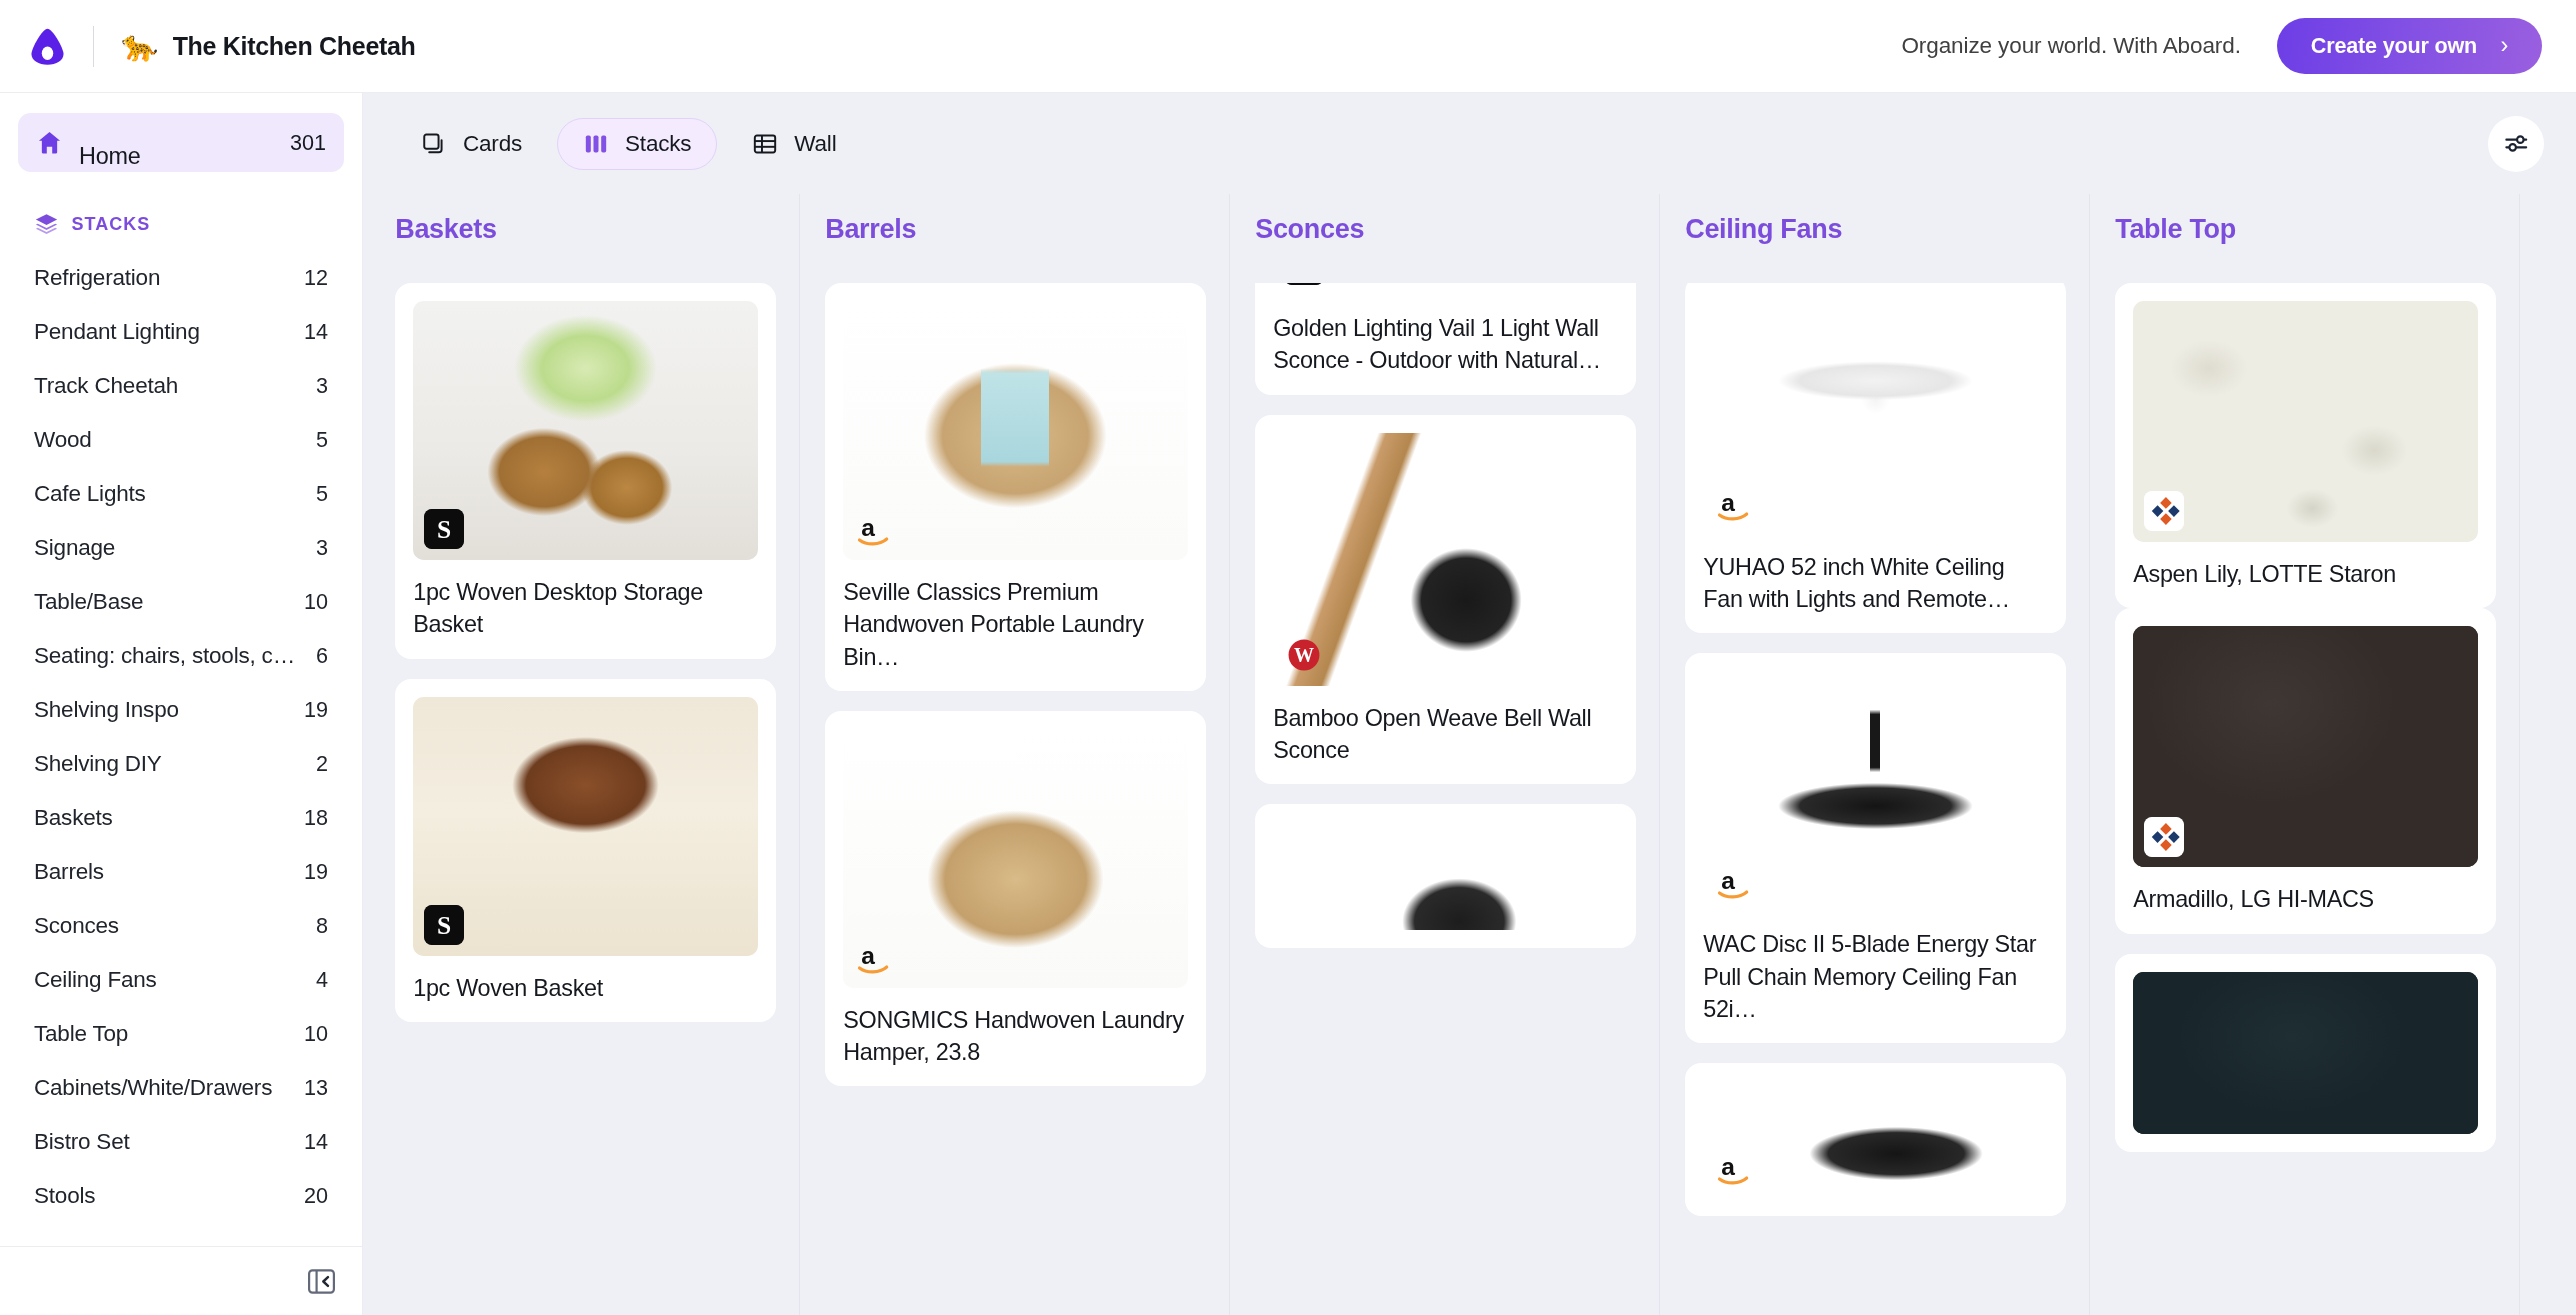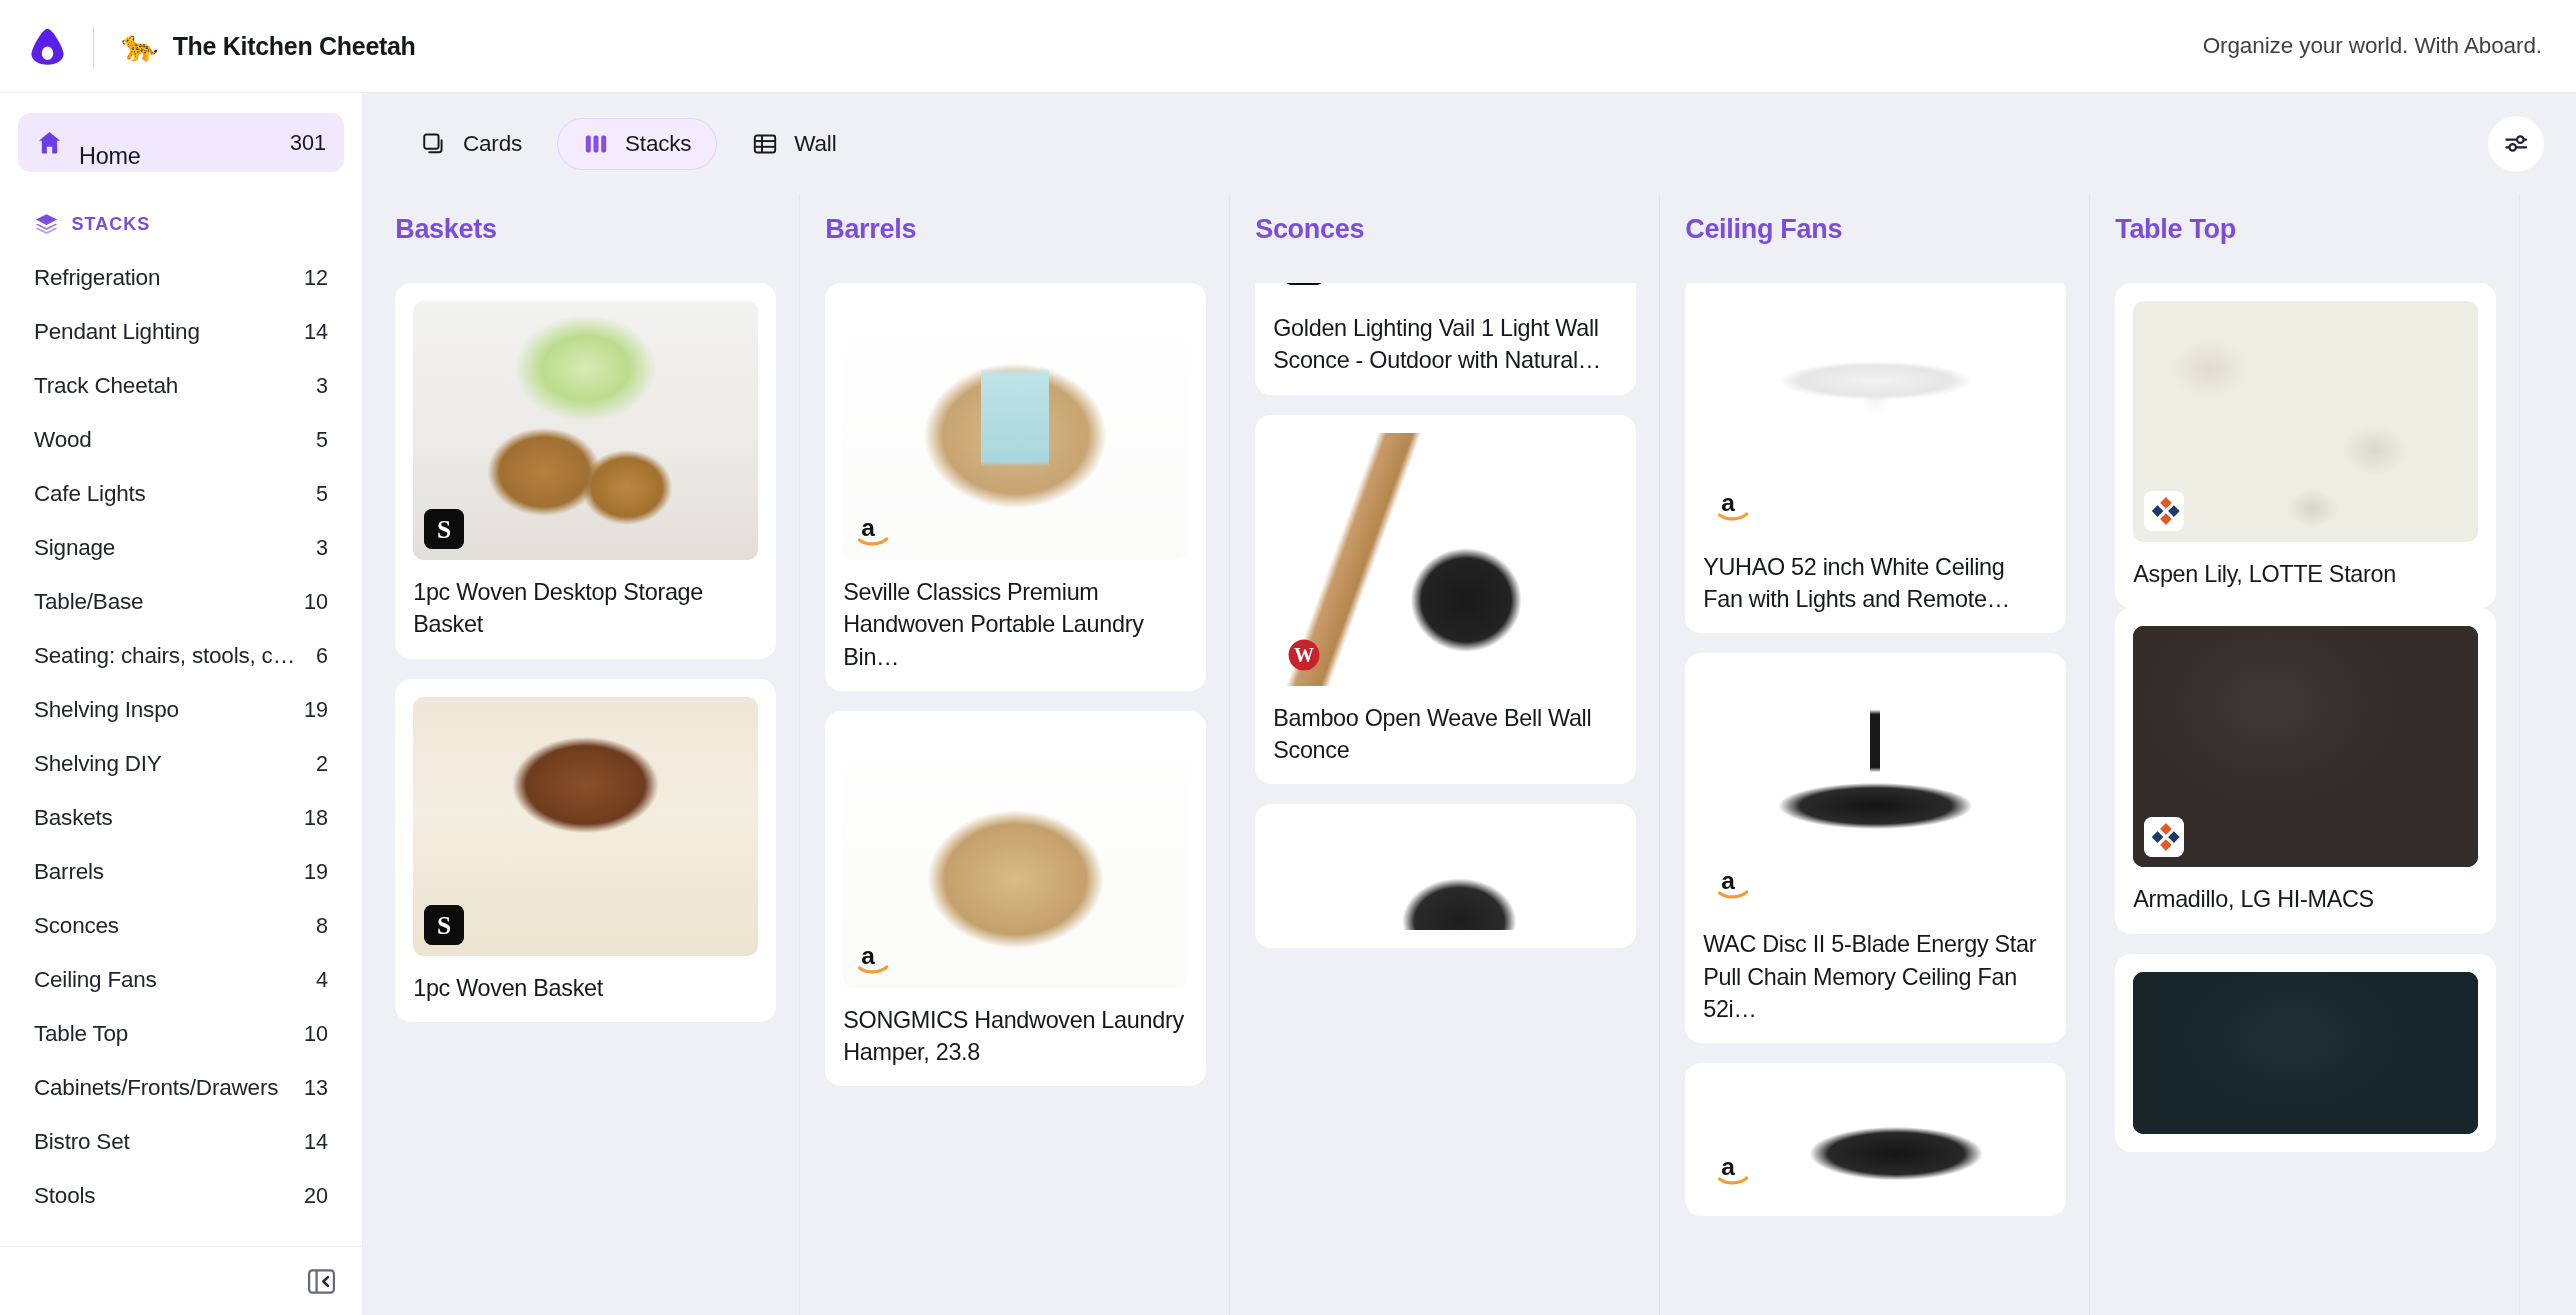--- a/index.html
+++ b/index.html
@@ -228,20 +228,24 @@
       <svg class="logo-mark" viewBox="0 0 46 46">
         <path d="M23 3 C28.4 3 41 24.3 41 31.5 C41 38.7 32.9 43.6 23 43.6 C13.1 43.6 5 38.7 5 31.5 C5 24.3 17.6 3 23 3 Z" fill="#5b20e8"></path>
         <ellipse cx="23" cy="30.5" rx="6.4" ry="7.6" fill="#ffffff"></ellipse>
       </svg>
       <div class="brand-divider"></div>
       <div class="brand-emoji">🐆</div>
       <div class="brand-title">The Kitchen Cheetah</div>
     </div>
     <div class="topbar-right">
       <div class="tagline">Organize your world. With Aboard.</div>
+      <button class="cta-btn">
+        <span>Create your own</span>
+        <span class="chev">›</span>
+      </button>
     </div>
   </div>
 
   <div class="body-wrap">
 
     <div class="sidebar">
       <div class="sb-scroll">
 
         <div class="sb-home">
           <svg class="home-ico" viewBox="0 0 24 24">
@@ -315,21 +319,21 @@
             </div>
             <div class="sb-item">
               <span class="lbl">Ceiling Fans</span>
               <span class="cnt">4</span>
             </div>
             <div class="sb-item">
               <span class="lbl">Table Top</span>
               <span class="cnt">10</span>
             </div>
             <div class="sb-item">
-              <span class="lbl">Cabinets/Fronts/Drawers</span>
+              <span class="lbl">Cabinets/White/Drawers</span>
               <span class="cnt">13</span>
             </div>
             <div class="sb-item">
               <span class="lbl">Bistro Set</span>
               <span class="cnt">14</span>
             </div>
             <div class="sb-item">
               <span class="lbl">Stools</span>
               <span class="cnt">20</span>
             </div>

